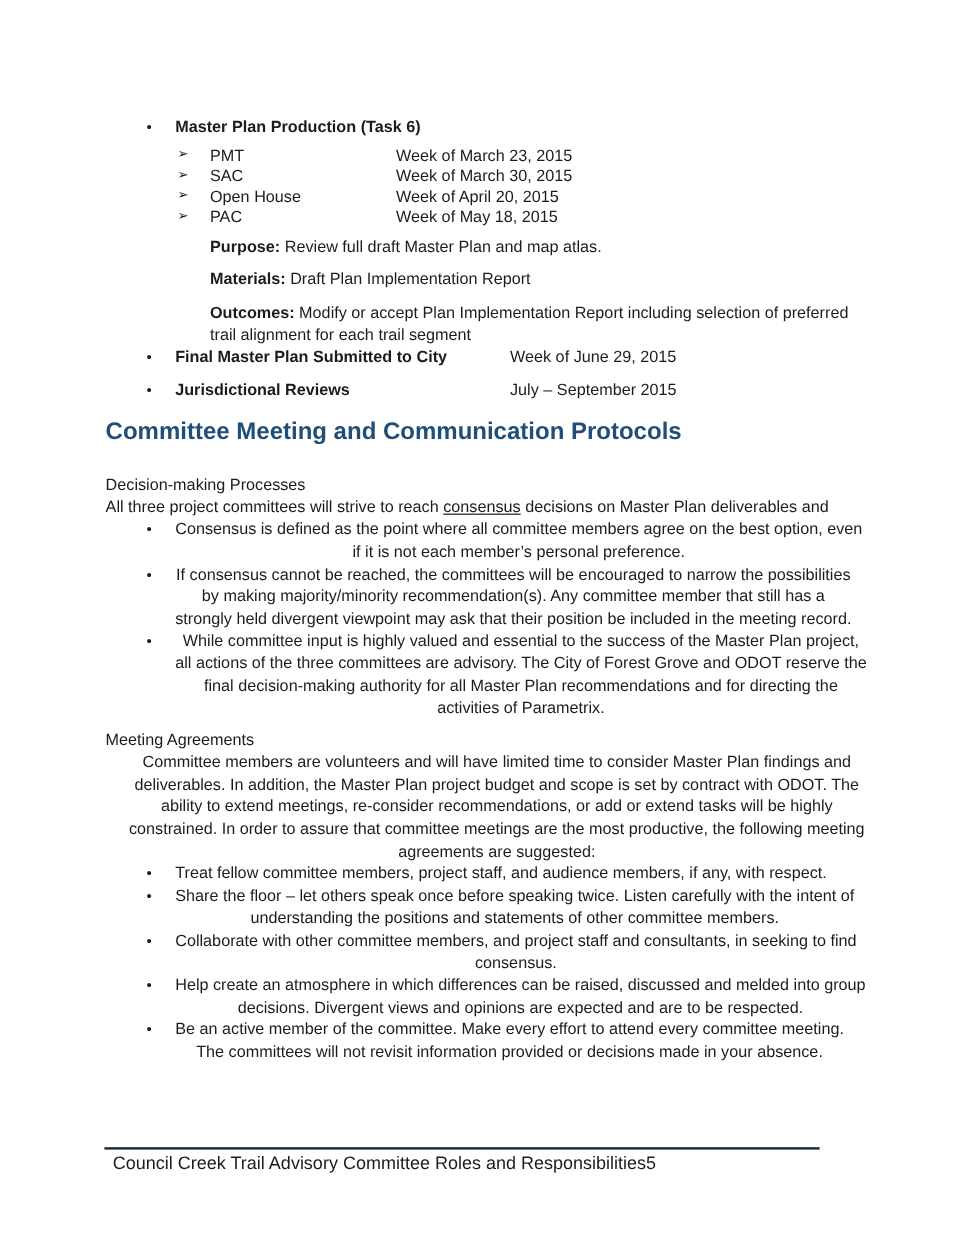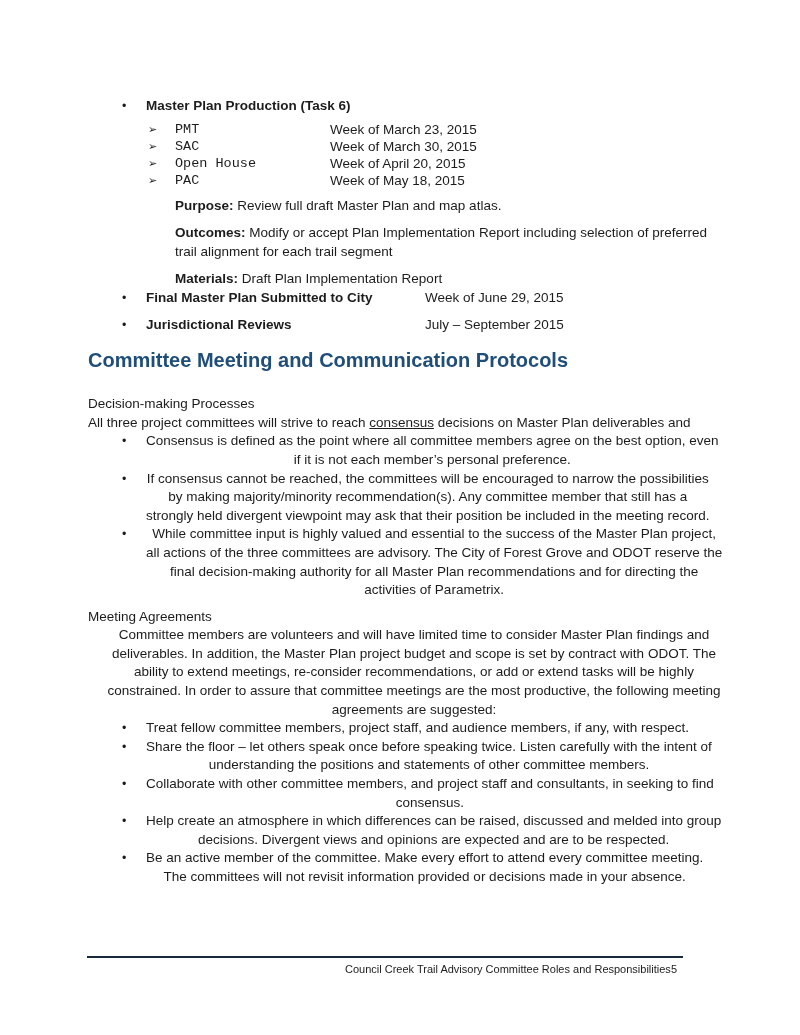--- a/index.html
+++ b/index.html
@@ -14,21 +14,21 @@
     overflow: hidden;
   }
   .page { padding: 97px 60px 0 88px; }
 
   
   .li { display: flex; align-items: flex-start; }
   .l1 { padding-left: 34px; }
   .l1 > .mk { width: 24px; flex: none; font-size: 12.5px; }
   .l2 { padding-left: 60px; line-height: 17px; }
   .l2 > .mk2 { width: 27px; flex: none; font-size: 11px; line-height: 17px; }
-  .l2 > .lbl { width: 155px; flex: none; font-family: Liberation Mono, monospace; }
+  .l2 > .lbl { width: 155px; flex: none; }
 
   .bold { font-weight: bold; }
   .pre { white-space: pre-line; text-align: center; }
   .u { text-decoration: underline; }
 
   .sublist { margin-top: 5px; }
   .detail { margin: 8px 0 0 87px; }
   .detail.m2 { margin-top: 9px; }
   .milestone { margin-top: 0; }
   .milestone.m2 { margin-top: 8px; }
@@ -43,22 +43,22 @@
     margin: 25px 0 0 0;
     font-size: 13.5px; line-height: 18.6px; font-weight: normal;
   }
   h2.tight { margin-top: 8px; }
   p { margin: 0; }
 
   .footer {
     position: absolute; left: 87px; top: 956px; width: 596px;
     border-top: 2px solid #17293A;
     padding-top: 3px;
-    display: flex; justify-content: flex-end;
-    font-size: 11px; line-height: 17px; color: #1c1c1c;
+    display: flex; justify-content: flex-start;
+    font-size: 15px; line-height: 17px; color: #1c1c1c;
   }
   .footer .ftext { padding-left: 7px; }
   .footer .fpage { padding-right: 6px; }
 </style>
 </head>
 <body>
 
 <div class="page">
 
   <div class="li l1">
@@ -87,26 +87,26 @@
       <span class="lbl">PAC</span>
       <span>Week of May 18, 2015</span>
     </div>
   </div>
 
   <p class="detail">
     <span class="bold">Purpose:</span><span> Review full draft Master Plan and map atlas.</span>
   </p>
 
   <p class="detail m2">
-    <span class="bold">Outcomes:</span><span> Modify or accept Plan Implementation Report including selection of preferred</span><br>
-    <span>trail alignment for each trail segment</span>
+    <span class="bold">Materials:</span><span> Draft Plan Implementation Report</span>
   </p>
 
   <p class="detail m2">
-    <span class="bold">Materials:</span><span> Draft Plan Implementation Report</span>
+    <span class="bold">Outcomes:</span><span> Modify or accept Plan Implementation Report including selection of preferred</span><br>
+    <span>trail alignment for each trail segment</span>
   </p>
 
   <div class="li l1 milestone">
     <span class="mk">•</span>
     <span class="mlabel">Final Master Plan Submitted to City</span>
     <span>Week of June 29, 2015</span>
   </div>
 
   <div class="li l1 milestone m2">
     <span class="mk">•</span>

